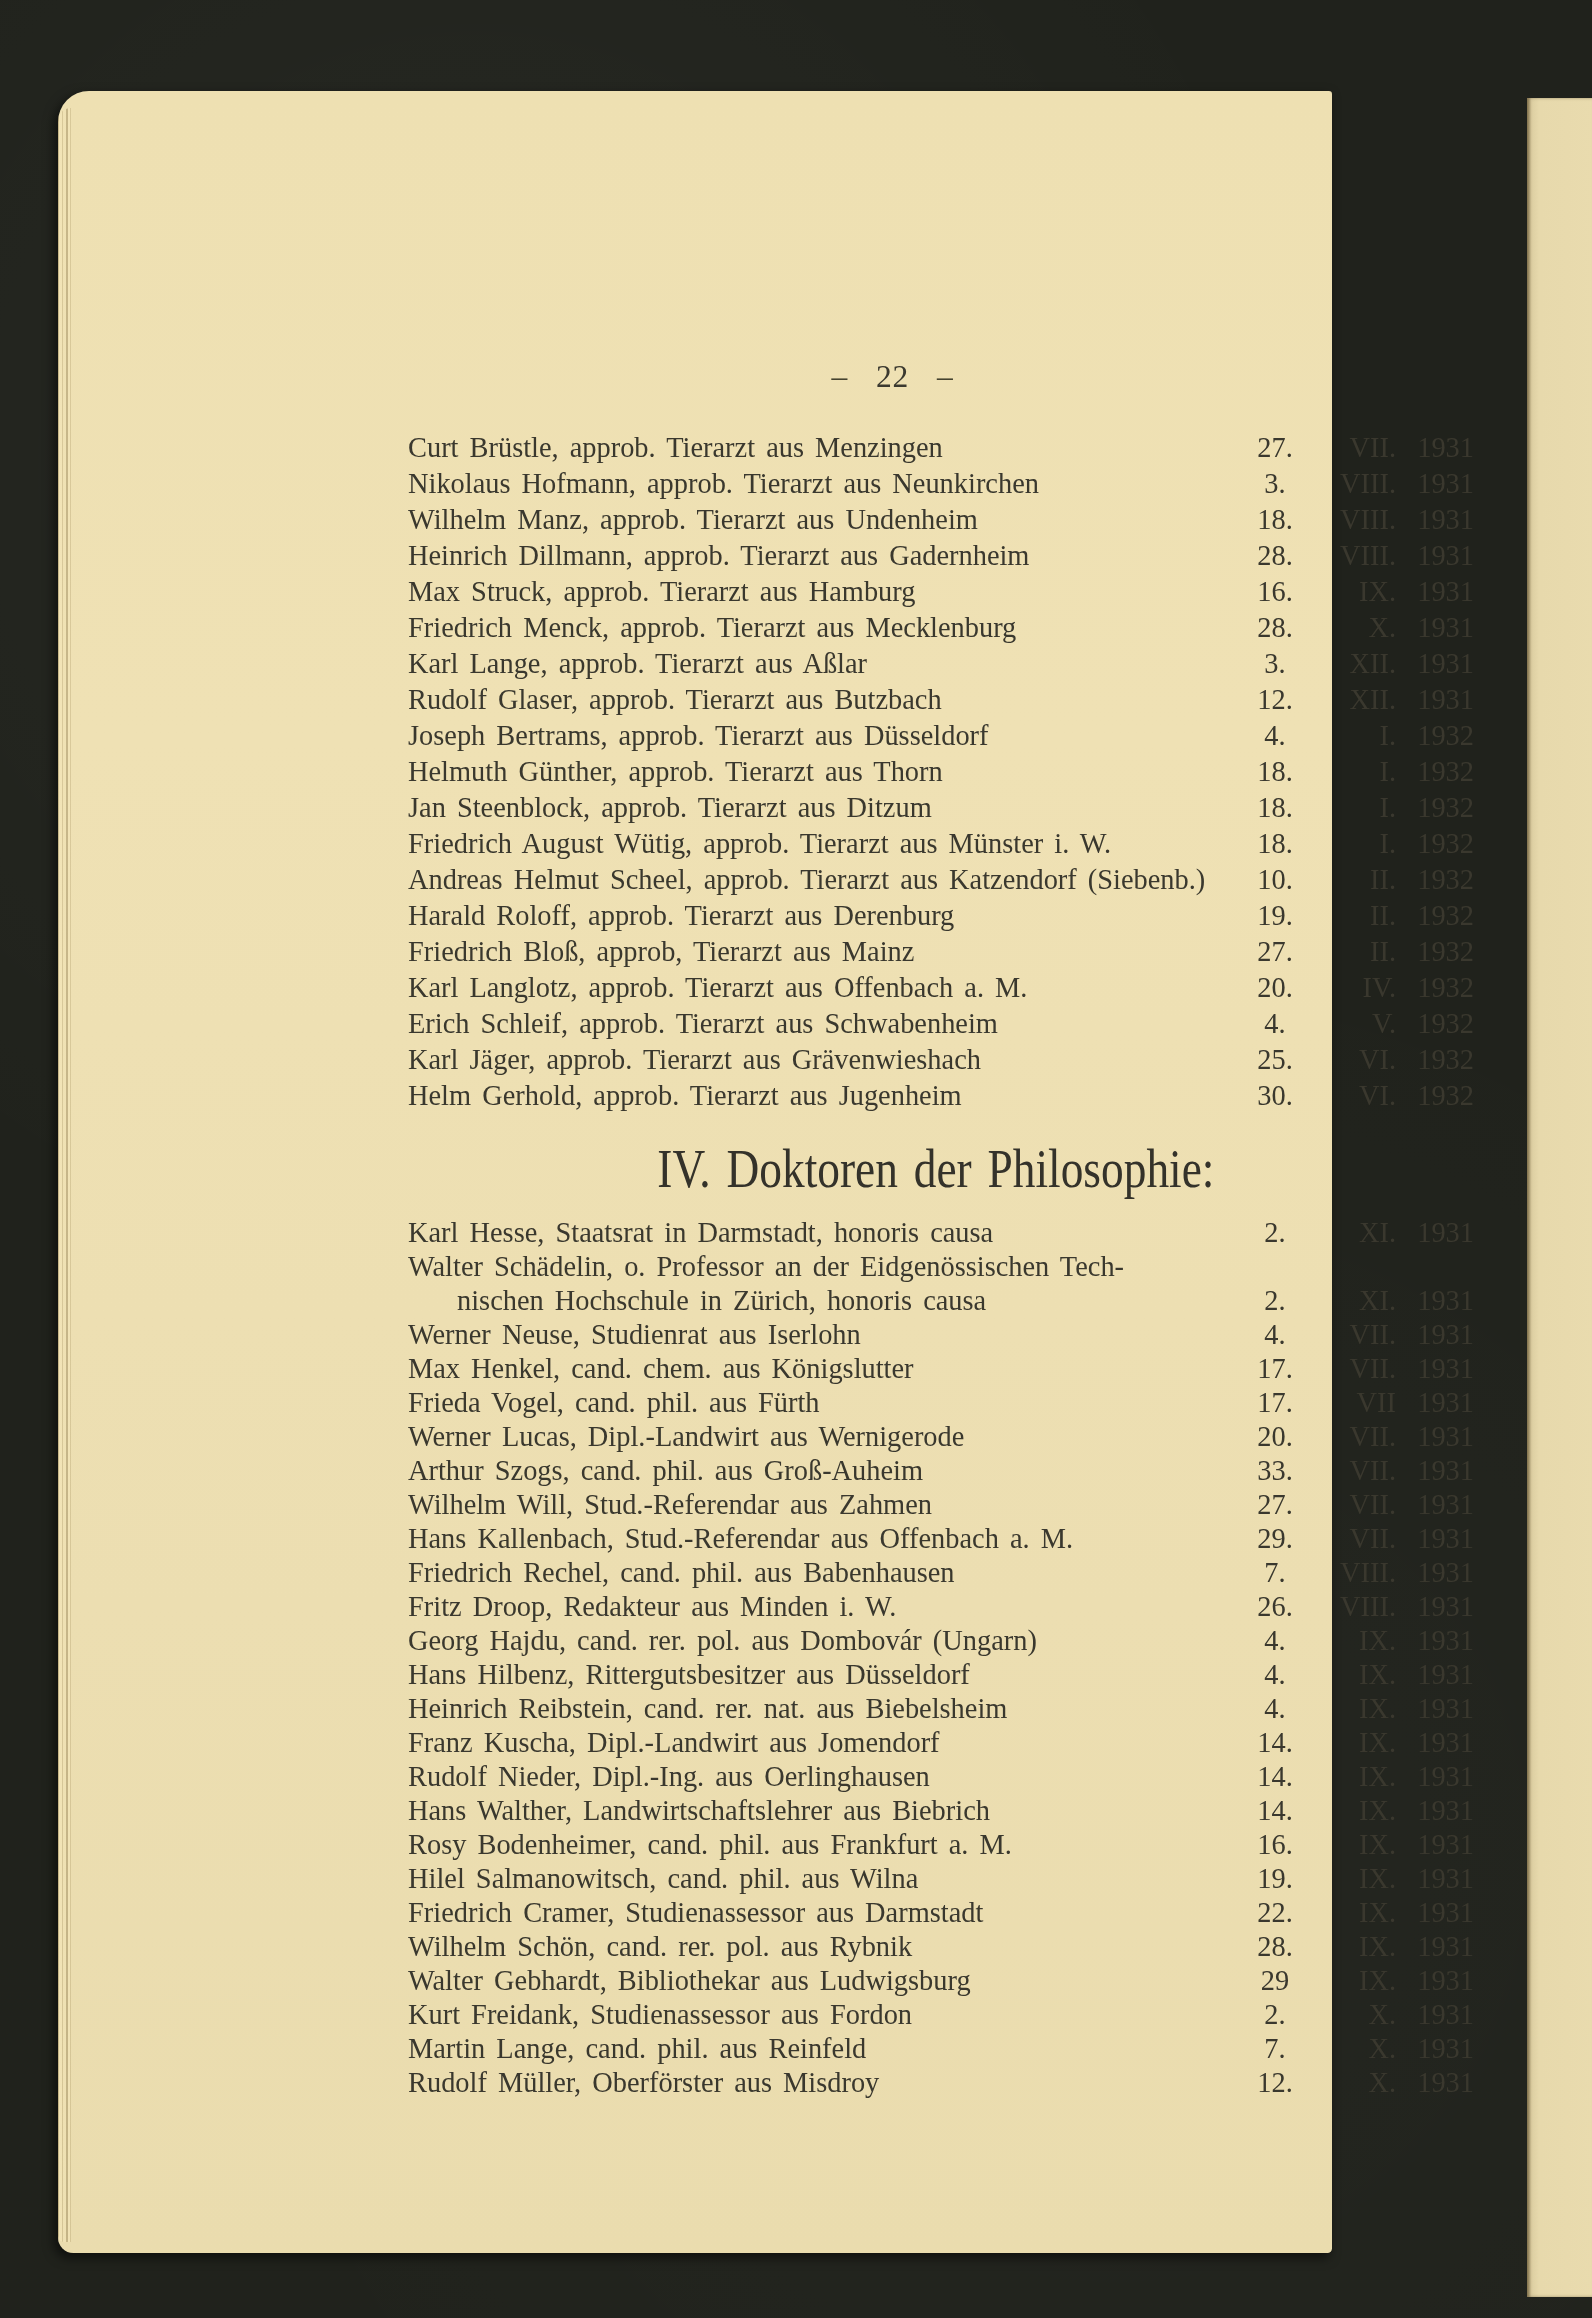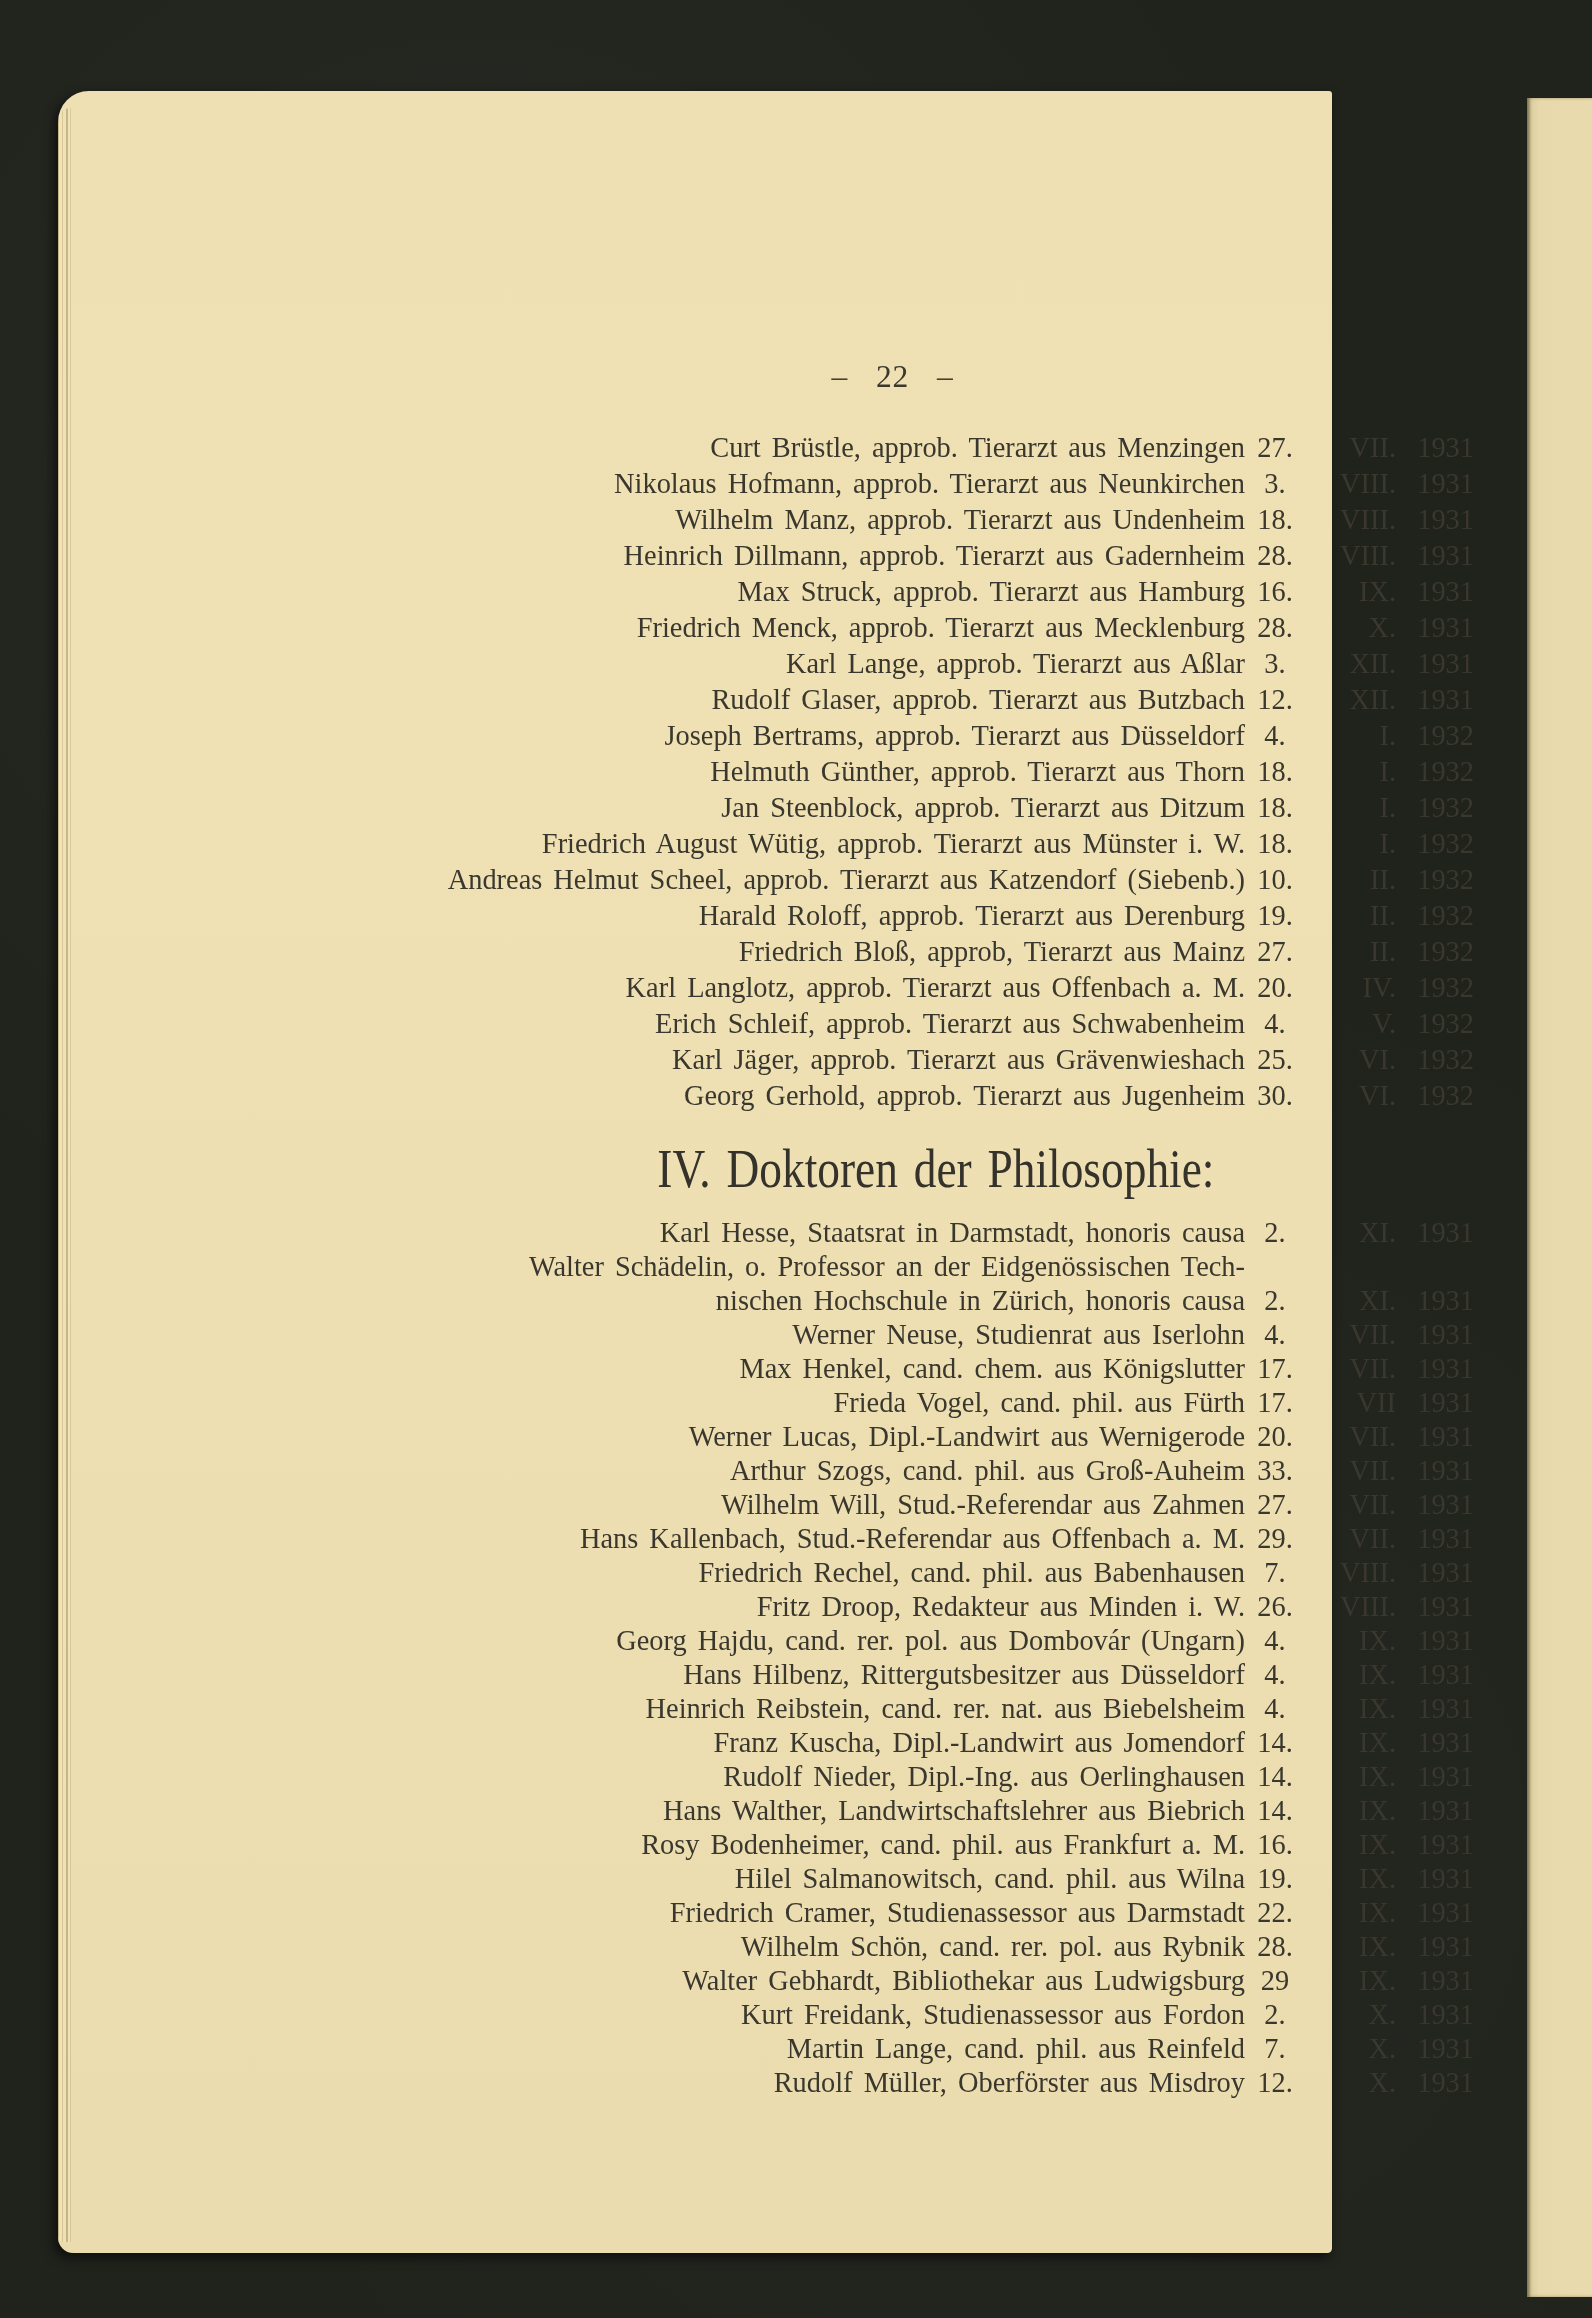--- a/index.html
+++ b/index.html
@@ -58,21 +58,21 @@
   .pageno{
     position:absolute;
     top:268px;left:350px;width:969px;
     text-align:center;
     font-size:31.5px;color:#3b392f;
     letter-spacing:0.8px;
   }
   .pageno .dash{margin:0 28px;color:#45432f;}
   .list .r{display:flex;align-items:baseline;height:36px;}
   .list.second .r{height:34px;}
-  .nm{flex:1 1 auto;white-space:nowrap;overflow:hidden;text-align:right;}
+  .nm{flex:1 1 auto;white-space:nowrap;overflow:hidden;}
   .nm.indent{padding-left:49px;}
   .day{flex:none;width:60px;text-align:center;}
   .mon{flex:none;width:91px;text-align:right;}
   .yr{flex:none;width:78px;text-align:right;}
   .heading{
     text-align:center;
     font-size:54px;
     line-height:66px;
     margin:20px 0 15.4px;
     color:#34322a;
@@ -196,21 +196,21 @@
           <span class="mon">V.</span>
           <span class="yr">1932</span>
         </div>
         <div class="r">
           <span class="nm">Karl Jäger, approb. Tierarzt aus Grävenwieshach</span>
           <span class="day">25.</span>
           <span class="mon">VI.</span>
           <span class="yr">1932</span>
         </div>
         <div class="r">
-          <span class="nm">Georg Gerhold, approb. Tierarzt aus Jugenheim</span>
+          <span class="nm">Helm Gerhold, approb. Tierarzt aus Jugenheim</span>
           <span class="day">30.</span>
           <span class="mon">VI.</span>
           <span class="yr">1932</span>
         </div>
       </div>
 
     <div class="heading">IV. Doktoren der Philosophie:</div>
 
     <div class="list second">
         <div class="r">

